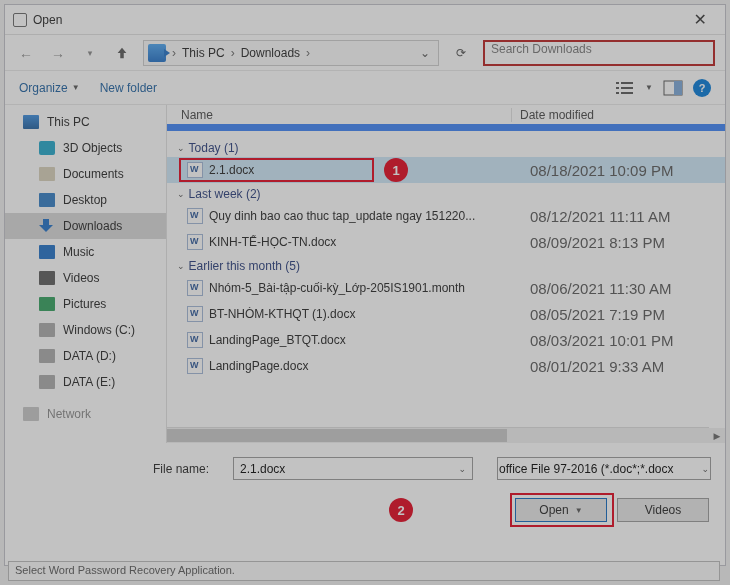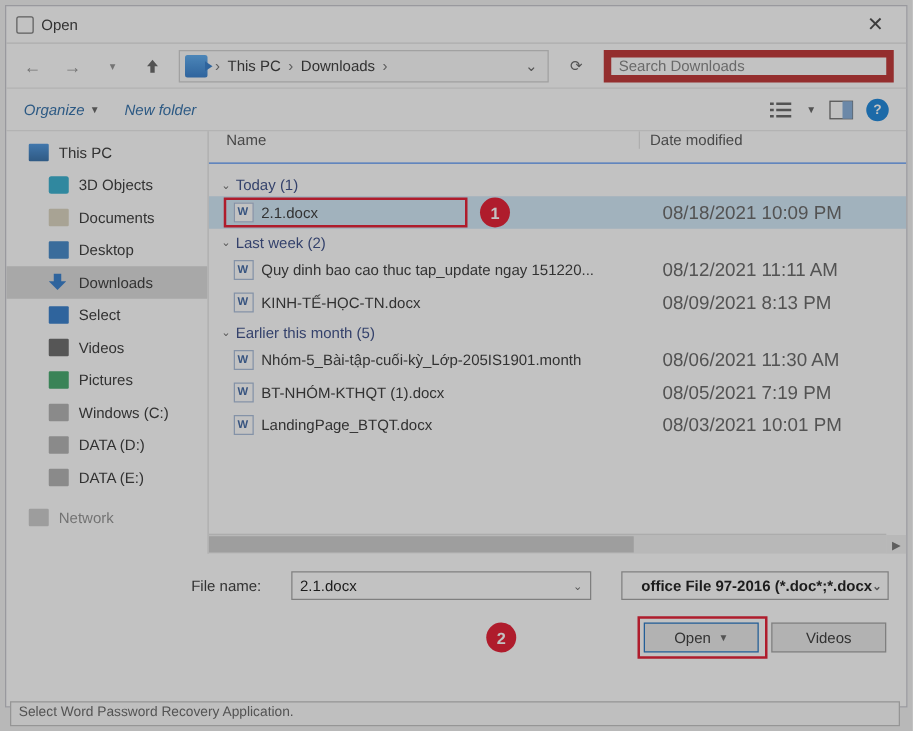--- a/index.html
+++ b/index.html
@@ -16,24 +16,24 @@
   .addrbar { height: 36px; display: flex; align-items: center; padding: 0 10px; gap: 10px; border-bottom: 1px solid #e8e8e8; }
   .nav-btn { width: 22px; height: 22px; display: flex; align-items: center; justify-content: center; color: #888; font-size: 14px; }
   .up-icon svg { width: 14px; height: 14px; }
   .crumbbox { flex: 1; height: 26px; border: 1px solid #ccc; background: #fafafa; display: flex; align-items: center; padding: 0 4px; gap: 2px; }
   .crumb-icon { width: 18px; height: 18px; background: linear-gradient(#4aa3f0,#1e6fc7); border-radius: 2px; position: relative; }
   .crumb-icon::after { content:""; position:absolute; right:-4px; top:5px; border-left:6px solid #1e6fc7; border-top:4px solid transparent; border-bottom:4px solid transparent; }
   .crumb-sep { color: #666; padding: 0 4px; }
   .crumb { color: #222; }
   .crumbbox .dd { margin-left: auto; color: #555; padding-right:4px; }
   .refresh { width: 24px; height: 24px; display:flex; align-items:center; justify-content:center; color:#555; }
-  .searchbox { width: 232px; height: 26px; border: 6px solid #b91c1c; background: #fff; padding: 0 6px; color: #777; display:flex; align-items:center; }
+  .searchbox { width: 232px; height: 26px; border: 2px solid #b91c1c; background: #fff; padding: 0 6px; color: #777; display:flex; align-items:flex-start; }
 
   .toolbar { height: 34px; display: flex; align-items: center; padding: 0 14px; gap: 20px; border-bottom: 1px solid #e8e8e8; }
-  .tool { color: #1a5fa0; font-size: 12px; display:flex; align-items:center; gap:4px;font-style:italic; }
+  .tool { color: #1a5fa0; font-size: 12px; display:flex; align-items:center; gap:4px; }
   .tool .caret { font-size: 8px; color:#555; }
   .tool-right { margin-left:auto; display:flex; gap:10px; align-items:center; }
   .view-icon { width:20px; height:16px; display:inline-block; }
   .help-icon { width:18px; height:18px; border-radius:50%; background:#0078d7; color:#fff; display:flex; align-items:center; justify-content:center; font-weight:bold; font-size:11px; }
 
   .mainarea { display:flex; height: 338px; }
   .sidebar { width: 162px; border-right: 1px solid #e0e0e0; overflow: hidden; padding-top: 4px; }
   .side-item { height: 26px; display:flex; align-items:center; gap:8px; padding-left: 18px; color:#222; }
   .side-item.sub { padding-left: 34px; }
   .side-item.hl { background:#d8d8d8; }
@@ -45,21 +45,21 @@
   .ic-down { background:transparent; position:relative; }
   .ic-down::before { content:""; position:absolute; left:4px; top:0; width:6px; height:7px; background:#1e6fc7; }
   .ic-down::after { content:""; position:absolute; left:0; top:6px; border-left:7px solid transparent; border-right:7px solid transparent; border-top:7px solid #1e6fc7; }
   .ic-music { background:#1e6fc7; border-radius:1px; }
   .ic-pic { background:#2e9e5b; border-radius:1px; }
   .ic-vid { background:#5a5a5a; border-radius:1px; }
   .ic-drv { background:#aaa; border-radius:1px; }
   .ic-net { background:#999; border-radius:1px; }
 
   .filepanel { flex:1; position:relative; overflow:hidden; }
-  .colhdr { height: 26px; display:flex; align-items:flex-start; border-bottom: 1px solid #3b82f6; padding-left: 14px; gap: 0; font-size:12px; color:#444; }
+  .colhdr { height: 26px; display:flex; align-items:center; border-bottom: 7px solid #3b82f6; padding-left: 14px; gap: 0; font-size:12px; color:#444; }
   .colhdr .c-name { width: 330px; }
   .colhdr .c-date { border-left:1px solid #e0e0e0; padding-left:8px; flex:1; }
 
   .filelist { padding: 6px 0 0 0; }
   .group { padding-left: 10px; color:#253a7a; font-size:12px; margin-top:4px; margin-bottom:2px; display:flex; align-items:center; gap:4px; }
   .group .gcaret { color:#555; font-size:9px; }
   .row { height: 26px; display:flex; align-items:center; padding-left: 20px; gap:6px; }
   .row .fico { width:16px; height:16px; background:#fff; border:1px solid #a0b6d6; position:relative; }
   .row .fico::after { content:"W"; position:absolute; left:2px; top:1px; font-size:9px; color:#2b579a; font-weight:bold; }
   .row .fname { width: 315px; overflow:hidden; text-overflow:ellipsis; white-space:nowrap; color:#222; }
@@ -71,21 +71,21 @@
 
   .hscroll { position:absolute; left:0; right:16px; bottom:0; height:16px; background:#f0f0f0; border-top:1px solid #ddd; }
   .hscroll .thumb { position:absolute; left:0; top:1px; bottom:1px; width:340px; background:#c8c8c8; }
   .hscroll .arr { position:absolute; right:-16px; top:0; width:16px; height:16px; background:#f0f0f0; display:flex; align-items:center; justify-content:center; color:#666; font-size:9px; }
 
   .bottombar { padding: 14px 14px 0 14px; }
   .fnrow { display:flex; align-items:center; gap:24px; }
   .fnrow .lbl { width: 190px; text-align:right; color:#222; }
   .fnbox { flex:1; height:23px; border:1px solid #999; background:#fff; padding:0 6px; display:flex; align-items:center; }
   .fnbox .dd { margin-left:auto; color:#555; font-size:9px; }
-  .typebox { width:214px; height:23px; border:1px solid #999; background:#fff; padding:0 15px; display:flex; align-items:center; overflow:hidden; white-space:nowrap;font-weight:bold; }
+  .typebox { width:214px; height:23px; border:1px solid #999; background:#fff; padding:0 1px; display:flex; align-items:center; overflow:hidden; white-space:nowrap; }
   .typebox .dd { margin-left:auto; color:#555; font-size:9px; }
 
   .btnrow { display:flex; justify-content:flex-end; gap:10px; margin-top: 18px; padding-right: 2px; position:relative; }
   .btn { width:92px; height:24px; border:1px solid #999; background:#e6e6e6; display:flex; align-items:center; justify-content:center; color:#222; }
   .btn.primary { border:1px solid #0a66bf; background:#e6e6e6; }
   .btn .bdd { font-size:8px; margin-left:6px; color:#555; }
 
   .footer-hint { position:absolute; left:8px; bottom:4px; width:712px; height:20px; border:1px solid #bbb; background:#fafafa; padding:2px 6px; font-size:11px; color:#555; }
 </style>
 </head>
@@ -168,21 +168,21 @@
       <div class="side-item sub">
           <span class="side-ico ic-desk"></span>
           <span>Desktop</span>
         </div>
       <div class="side-item sub hl">
           <span class="side-ico ic-down"></span>
           <span>Downloads</span>
         </div>
       <div class="side-item sub">
           <span class="side-ico ic-music"></span>
-          <span>Select</span>
+          <span>Music</span>
         </div>
       <div class="side-item sub">
           <span class="side-ico ic-vid"></span>
           <span>Videos</span>
         </div>
       <div class="side-item sub">
           <span class="side-ico ic-pic"></span>
           <span>Pictures</span>
         </div>
       <div class="side-item sub">
@@ -245,20 +245,25 @@
           </div>
         <div class="row">
             <span class="fico"></span>
             <span class="fname">BT-NHÓM-KTHQT (1).docx</span>
             <span class="fdate">08/05/2021 7:19 PM</span>
           </div>
         <div class="row">
             <span class="fico"></span>
             <span class="fname">LandingPage_BTQT.docx</span>
             <span class="fdate">08/03/2021 10:01 PM</span>
+          </div>
+        <div class="row">
+            <span class="fico"></span>
+            <span class="fname">LandingPage.docx</span>
+            <span class="fdate">08/01/2021 9:33 AM</span>
           </div>
       </div>
 
       <div class="hlbox1" style="left:12px; top:53px; width:195px; height:24px;"></div>
       <div class="callout" style="left:217px; top:53px;">1</div>
 
       <div class="hscroll">
         <div class="thumb"></div>
         <div class="arr">▶</div>
       </div>

